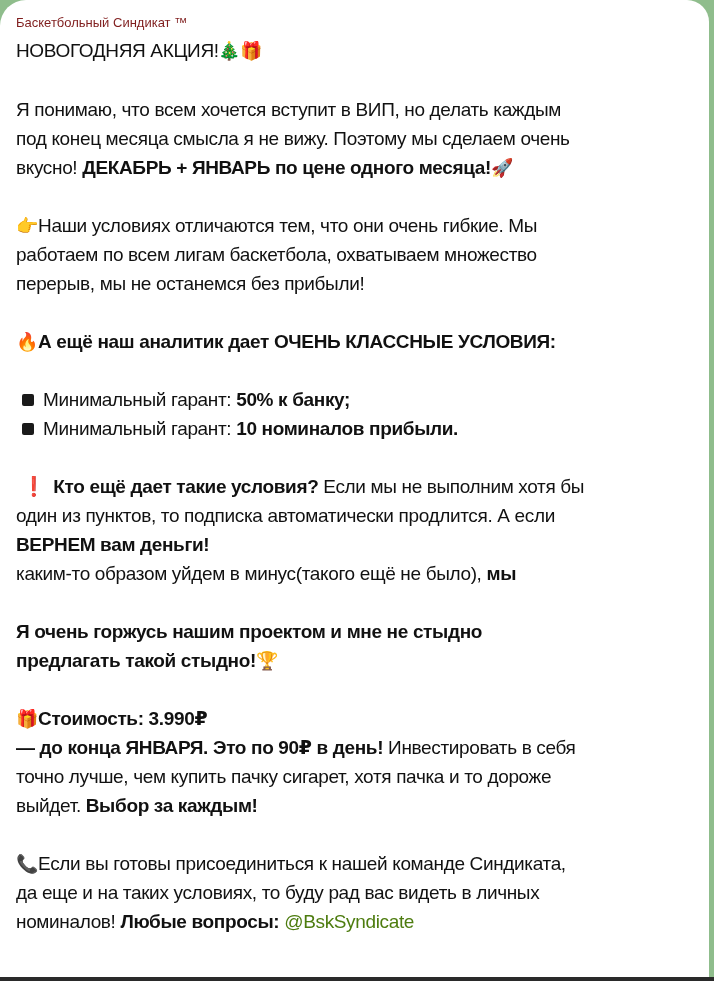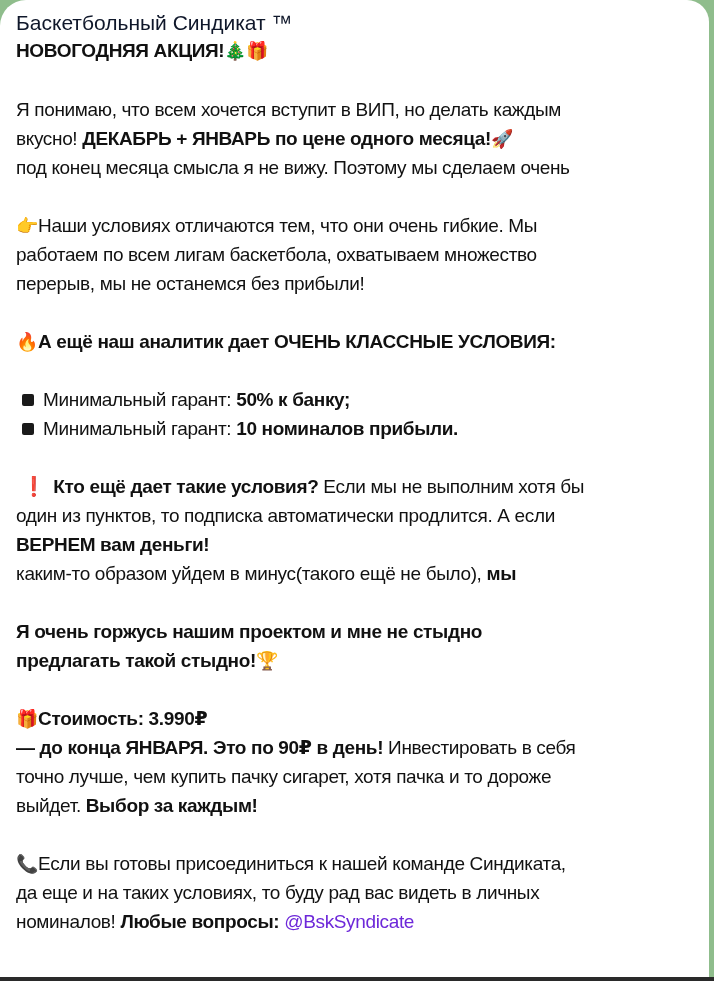--- a/index.html
+++ b/index.html
@@ -16,54 +16,54 @@
     border-radius: 26px 22px 0 0;
     box-sizing: border-box;
     padding: 10px 16px 0 16px;
     color: #111;
   }
   .bottom-line {
     position: absolute; left: 0; bottom: 0; width: 714px; height: 4px;
     background: #2a2a2a;
   }
   .sender {
-    font-size: 21px; color: #0f172a; line-height: 26px; height: 26px;
+    font-size: 13px; color: #7f1d1d; line-height: 26px; height: 26px;
   }
   .line {
     font-size: 19px; line-height: 29px; white-space: nowrap; letter-spacing: -0.35px;
   }
-  .headline { font-weight: bold; line-height: 30px; }
+  .headline { font-weight: normal; line-height: 30px; }
   .gap { height: 29px; }
   b { font-weight: bold; }
   .emoji { font-family: "DejaVu Sans", sans-serif; font-size: 18px; }
-  .link { color: #6d28d9; text-decoration: none; }
+  .link { color: #4d7c0f; text-decoration: none; }
   .bullet {
     display: inline-block; width: 12px; height: 12px; background: #1a1a1a;
     border-radius: 2px; margin: 0 9px 1px 6px; vertical-align: middle;
   }
   .ex { color: #e0231f; font-weight: bold; margin: 0 8px 0 6px; }
 </style>
 </head>
 <body>
 
 <div class="bubble">
   <div class="sender">Баскетбольный Синдикат ™</div>
 
   <div class="line headline">
     <span>НОВОГОДНЯЯ АКЦИЯ!</span><span class="emoji">🎄</span><span class="emoji">🎁</span>
   </div>
 
   <div class="gap"></div>
 
   <div>
     <div class="line">Я понимаю, что всем хочется вступит в ВИП, но делать каждым</div>
+    <div class="line">под конец месяца смысла я не вижу. Поэтому мы сделаем очень</div>
     <div class="line">
       <span>вкусно! </span><b>ДЕКАБРЬ + ЯНВАРЬ по цене одного месяца!</b><span class="emoji">🚀</span>
     </div>
-    <div class="line">под конец месяца смысла я не вижу. Поэтому мы сделаем очень</div>
   </div>
 
   <div class="gap"></div>
 
   <div>
     <div class="line">
       <span class="emoji">👉</span><span>Наши условиях отличаются тем, что они очень гибкие. Мы</span>
     </div>
     <div class="line">работаем по всем лигам баскетбола, охватываем множество</div>
     <div class="line">перерыв, мы не останемся без прибыли!</div>

